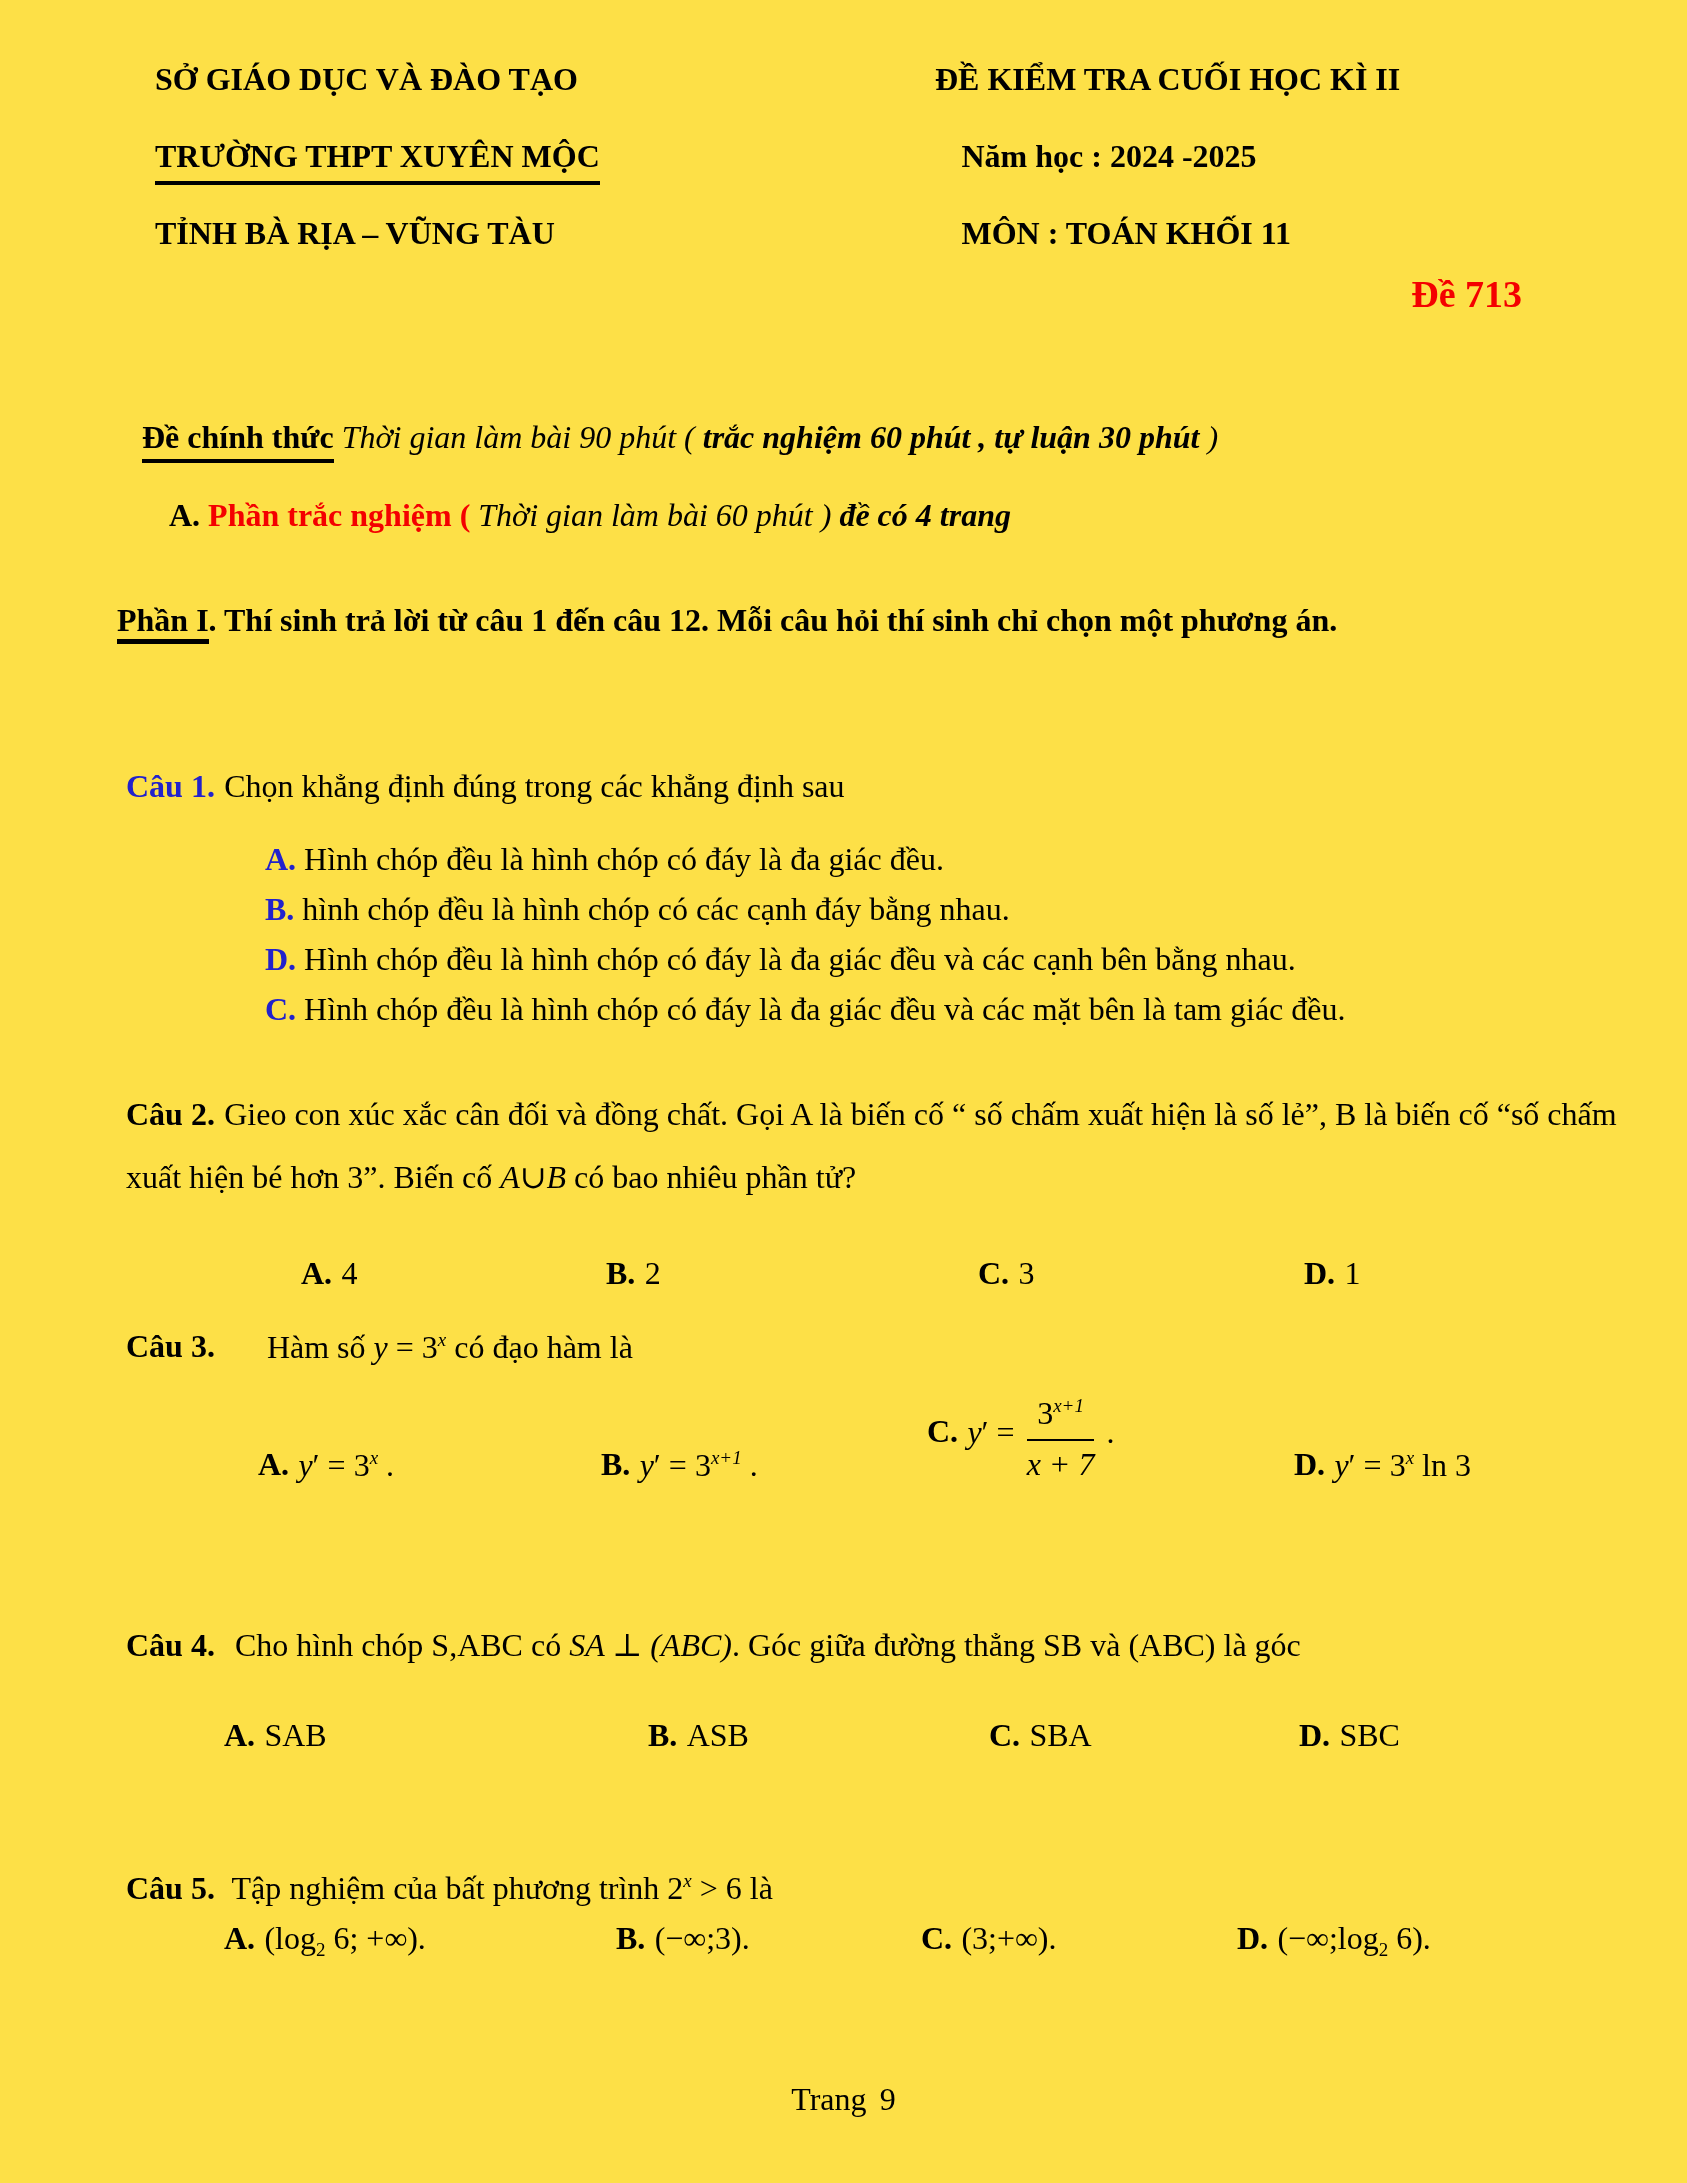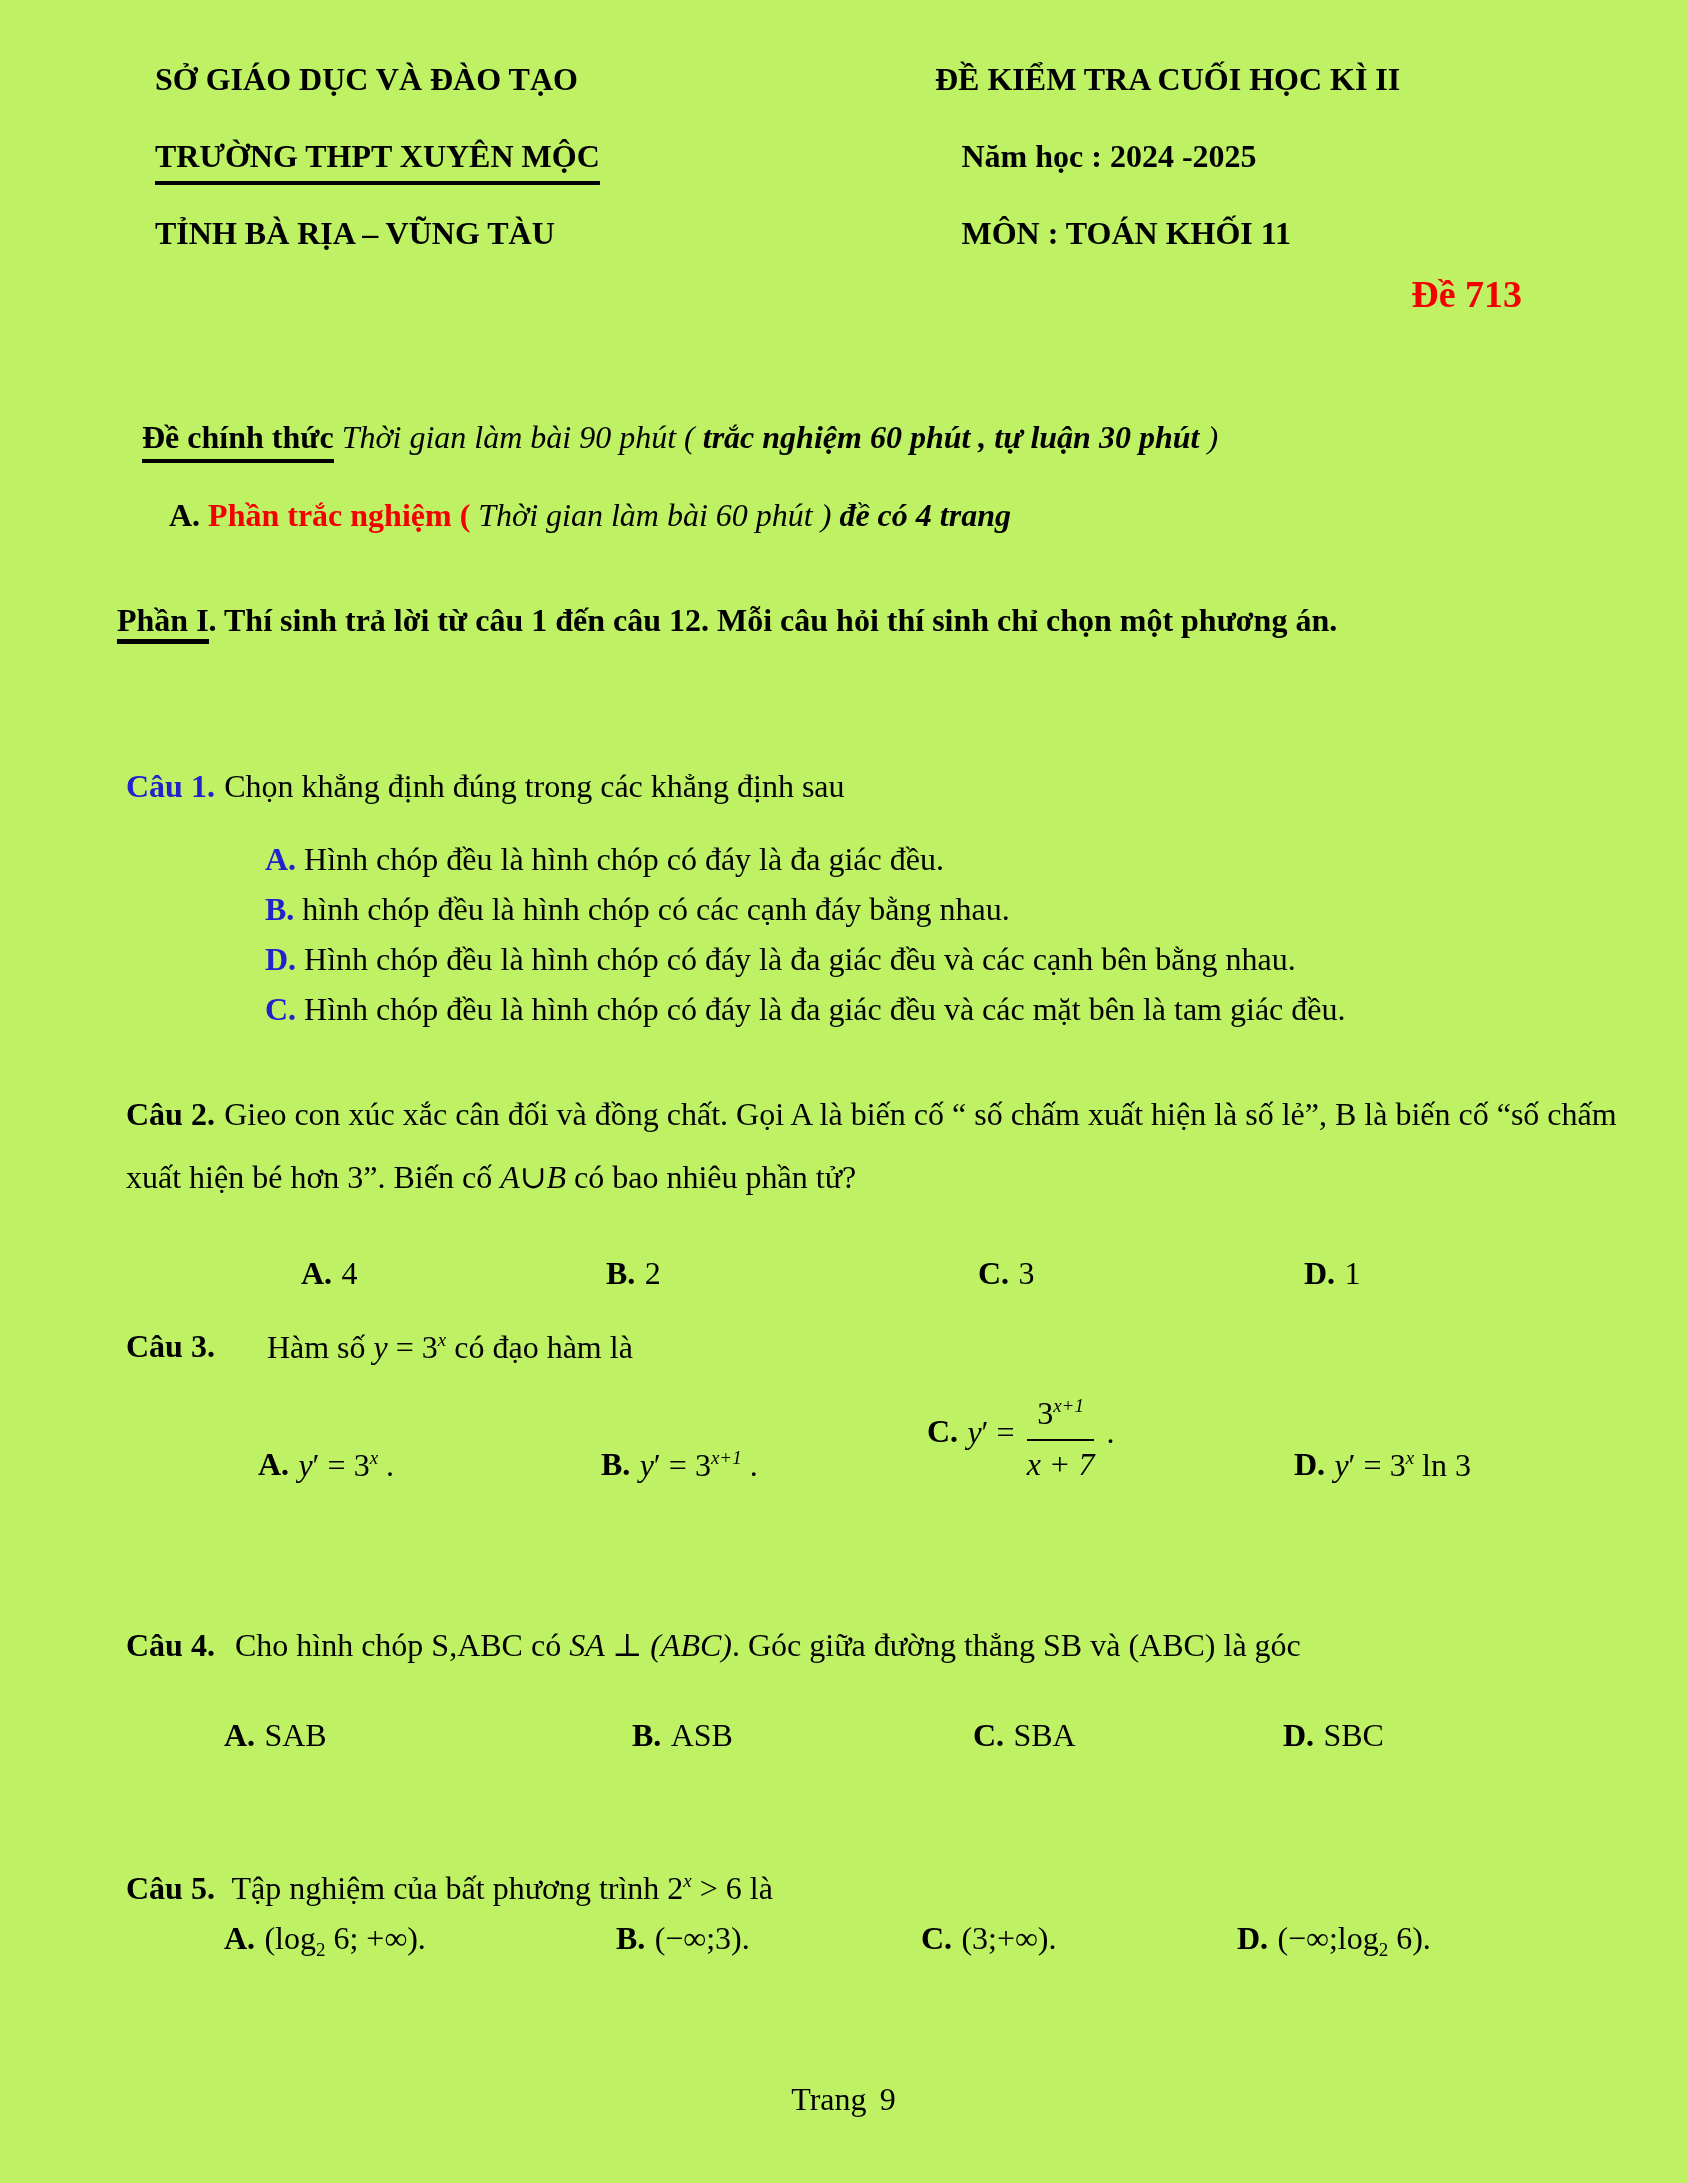--- a/index.html
+++ b/index.html
@@ -1,19 +1,19 @@
 <!DOCTYPE html>
 <html style="--blue: #2222cc; --red: #f40000;font-size:10.6px"><head>
 <meta charset="utf-8">
 <style>
   html,body{margin:0;padding:0;background:#888;}
   .page{
     position:relative;
     width:1687px;height:2183px;
-    background:#bef264;
+    background:#fde047;
     font-family:"Liberation Serif","DejaVu Serif",serif;
     font-size:32px;color:#000;
     overflow:hidden;
     box-sizing:border-box;
   }
   .b{font-weight:bold;}
   .i{font-style:italic;}
   .bi{font-weight:bold;font-style:italic;}
   .blue{color:var(--blue,#2222cc);}
   .red{color:var(--red,#f40000);}
@@ -58,21 +58,21 @@
   .q3 .q-label{margin-right:52px;}
   .q3-options{margin-top:18.5px;padding-left:258px;align-items:flex-end;line-height:42px;}
   .q3-options .opt-cell:nth-child(1){width:343px;}
   .q3-options .opt-cell:nth-child(2){width:326px;}
   .q3-options .opt-cell:nth-child(3){width:367px;}
 
   .q4{margin-top:140px;}
   .q4 .q-label{margin-right:20px;}
   .q4-options{margin-top:50px;padding-left:224px;}
   .q4-options .opt-cell:nth-child(1){width:408px;}
-  .q4-options .opt-cell:nth-child(2){width:341px;}
+  .q4-options .opt-cell:nth-child(2){width:341px;margin-left:16px;}
   .q4-options .opt-cell:nth-child(3){width:310px;}
 
   .q5{margin-top:106px;}
   .q5 .q-label{margin-right:16.5px;}
   .q5-options{margin-top:8px;padding-left:224px;line-height:44px;}
   .q5-options .opt-cell:nth-child(1){width:392px;}
   .q5-options .opt-cell:nth-child(2){width:305px;}
   .q5-options .opt-cell:nth-child(3){width:316px;}
 
   sup{font-size:19px;font-style:italic;}

